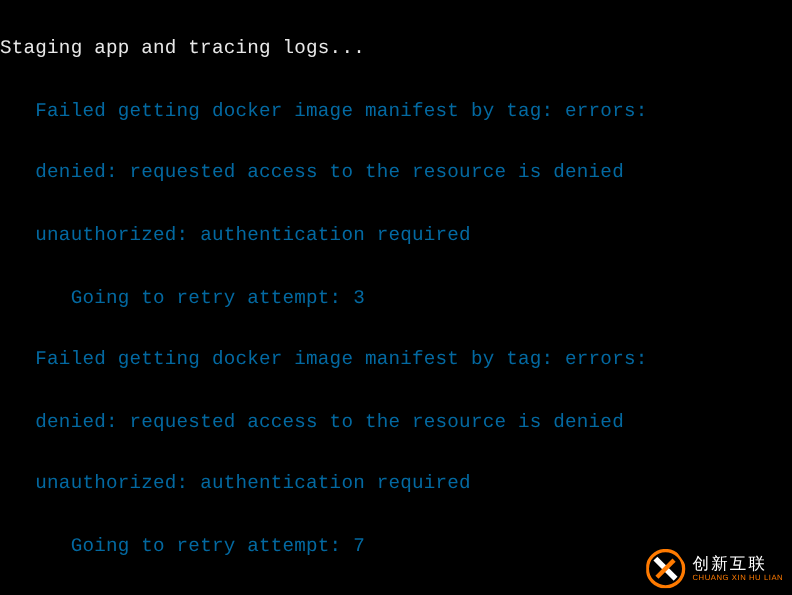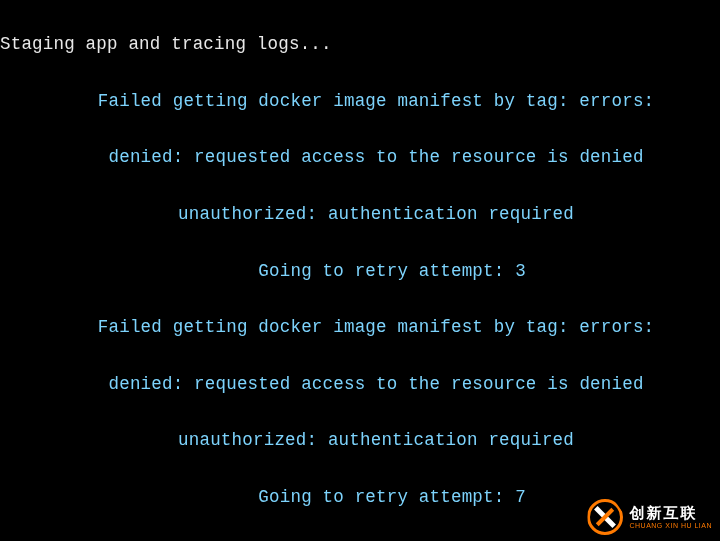--- a/index.html
+++ b/index.html
@@ -17,21 +17,21 @@
   .terminal {
     position: relative;
     width: 720px;
     height: 541px;
     padding-top: 2px;
     box-sizing: border-box;
     white-space: pre;
   }
   .ln { display: block; height: 28.3px; }
   .white { color: #e8e8e8; }
-  .red   { color: #7dd3fc; text-align: center; }
+  .red   { color: #0369a1; }
 
   
   .wm {
     position: absolute;
     right: 8px;
     bottom: 6px;
     display: flex;
     align-items: center;
     gap: 6px;
     pointer-events: none;
@@ -47,21 +47,21 @@
     clip-path: polygon(0 0, 72% 0, 100% 40%, 100% 100%, 0 100%);
   }
   .wm .mark .x1, .wm .mark .x2 {
     position: absolute; left: 50%; top: 50%;
     width: 26px; height: 5px; background: #ffffff;
     transform-origin: center;
   }
   .wm .mark .x1 { transform: translate(-50%,-50%) rotate(45deg); }
   .wm .mark .x2 { transform: translate(-50%,-50%) rotate(-45deg); background:#ff7a00; height:4px; width:22px; }
   .wm .txt { display:flex; flex-direction:column; line-height:1; }
-  .wm .cn { color:#fff; font-family:"Microsoft YaHei","PingFang SC",sans-serif; font-size:15px; font-weight:700; letter-spacing:2px; }
+  .wm .cn { color:#fff; font-family:"Microsoft YaHei","PingFang SC",sans-serif; font-size:15px; font-weight:400; letter-spacing:2px; }
   .wm .en { color:#ff7a00; font-family:Arial,sans-serif; font-size:7px; letter-spacing:0.5px; margin-top:2px; }
 </style>
 </head>
 <body>
 
 <div class="terminal">
 <span class="ln white"><span></span><span>Staging app and tracing logs...</span></span>
 <span class="ln red"><span>   </span><span>Failed getting docker image manifest by tag: errors:</span></span>
 <span class="ln red"><span>   </span><span>denied: requested access to the resource is denied</span></span>
 <span class="ln red"><span>   </span><span>unauthorized: authentication required</span></span>

